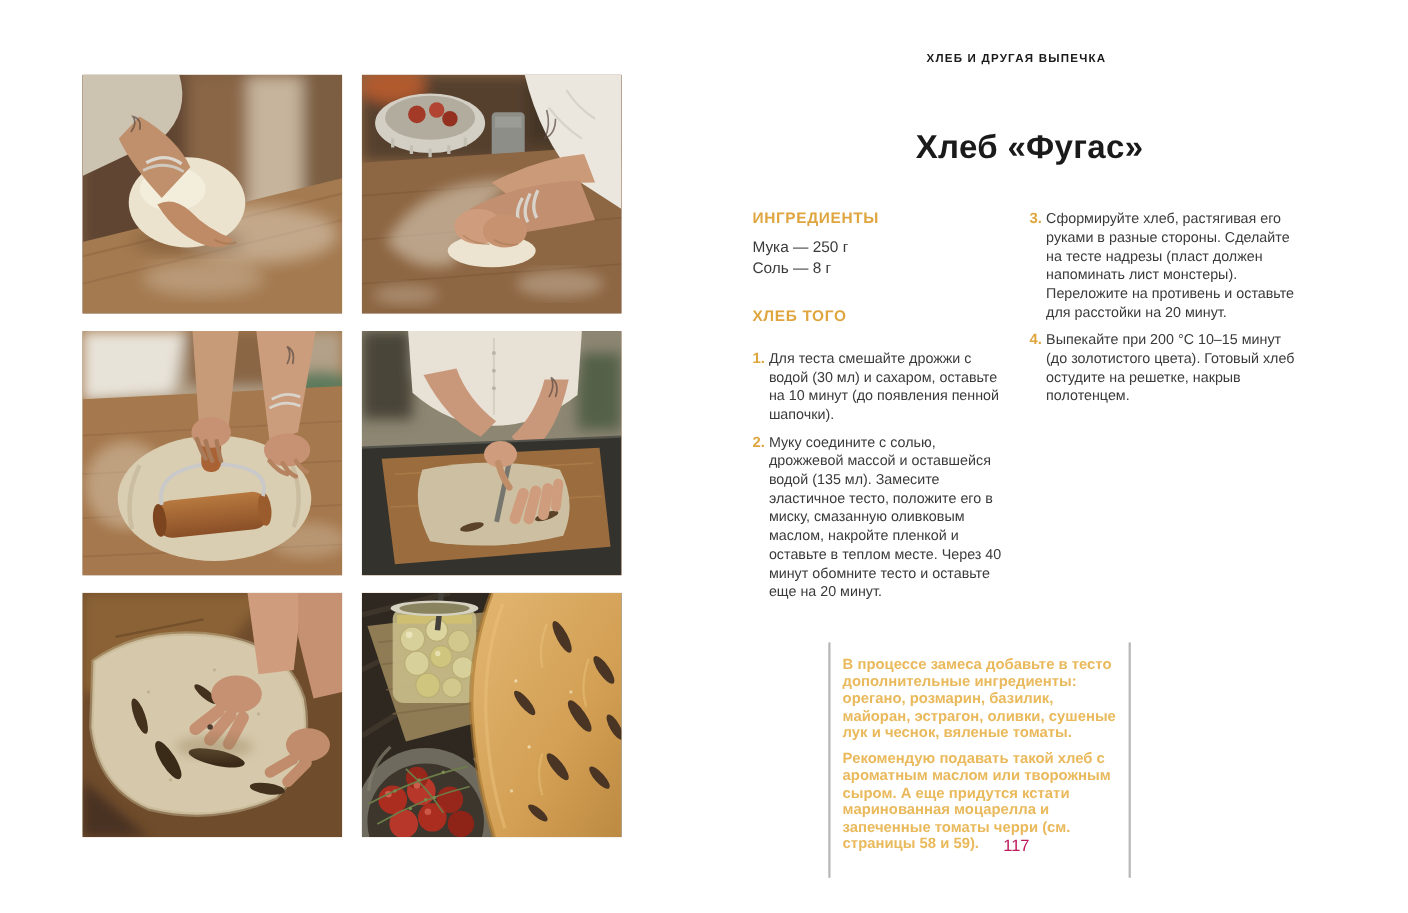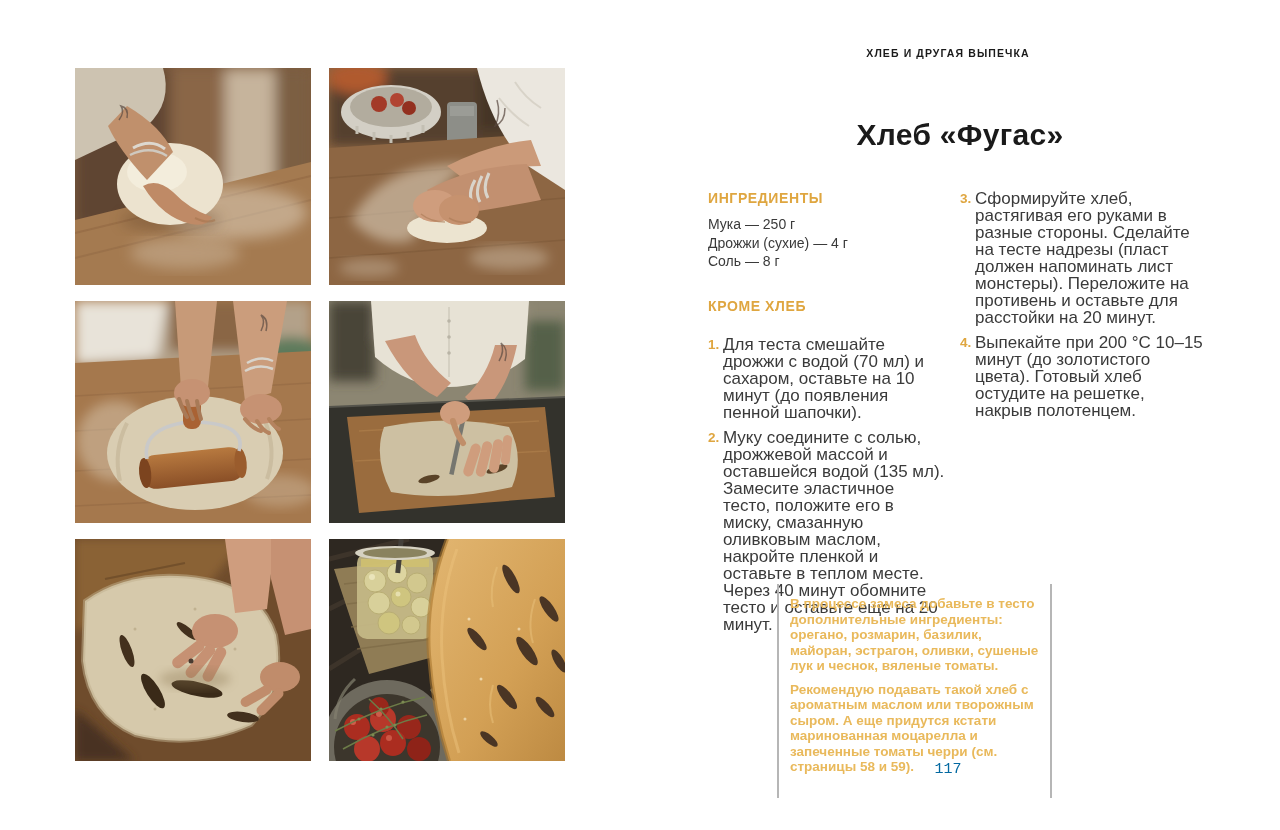--- a/index.html
+++ b/index.html
@@ -20,21 +20,21 @@
   
   .photo-grid{
     position:absolute;left:75px;top:68px;width:490px;height:694px;
     display:grid;grid-template-columns:236px 236px;grid-template-rows:217px 222px 222px;
     column-gap:18px;row-gap:16px;
   }
   .photo{margin:0;overflow:hidden;background:#8a6a4a;}
   .photo svg{display:block;width:100%;height:100%;}
 
   
-  .right-page{position:absolute;left:628px;top:0;width:640px;height:830px;}
+  .right-page{position:absolute;left:604px;top:0;width:640px;height:830px;}
   .running-head{
     position:absolute;top:47px;left:0;width:100%;text-align:center;
     font-size:10.5px;font-weight:700;letter-spacing:1.1px;color:var(--head-black);
   }
   .title{
     position:absolute;top:106px;left:0;width:100%;margin:12px;text-align:center;
     font-size:30px;font-weight:700;letter-spacing:.3px;color:var(--head-black);
   }
   .col{position:absolute;top:190px;}
   .col-a{left:80px;width:237px;}
@@ -44,33 +44,33 @@
     color:var(--accent-gold);
   }
   .extras-head{margin-top:27px;}
   .ing{font-size:14px;line-height:18.5px;color:var(--body-text);}
   .steps-a{margin-top:22px;}
   .step{display:flex;margin-bottom:8px;}
   .step-num{
     flex:none;min-width:15px;padding-right:3px;font-size:13.5px;line-height:17px;
     font-weight:700;color:var(--accent-gold);
   }
-  .step-text{margin:0;font-size:17px;line-height:17px;color:var(--body-text);}
+  .step-text{margin:0;font-size:13px;line-height:17px;color:var(--body-text);}
 
   .tip-box{
     position:absolute;left:149px;top:584px;width:275px;min-height:151px;
     border-left:2px solid var(--rule-gray);border-right:2px solid var(--rule-gray);
     padding:12px 11px 11px 11px;
   }
   .tip{margin:0 0 8px 0;font-size:13.5px;line-height:15.5px;font-weight:700;color:var(--tip-gold);}
   .tip:last-child{margin-bottom:12px;}
 
   .page-num{
     position:absolute;top:761px;left:0;width:100%;text-align:center;
-    font-size:15px;color:#0369a1;font-family:Liberation Mono, monospace;
+    font-size:15px;color:#be185d;
   }
 </style>
 </head>
 <body>
 
 <div class="spread">
 
   <div class="photo-grid">
 
     <figure class="photo">
@@ -360,30 +360,29 @@
 
   <div class="right-page">
 
     <div class="running-head">ХЛЕБ И ДРУГАЯ ВЫПЕЧКА</div>
     <h1 class="title">Хлеб «Фугас»</h1>
 
     <div class="col col-a">
       <h2 class="sec-head">ИНГРЕДИЕНТЫ</h2>
       <div>
         <div class="ing">Мука — 250 г</div>
-        <div class="ing">Дрожжи (сухие) — 4 г</div>
         <div class="ing">Соль — 8 г</div>
       </div>
 
-      <h2 class="sec-head extras-head">КРОМЕ ХЛЕБ</h2>
+      <h2 class="sec-head extras-head">ХЛЕБ ТОГО</h2>
 
       <div class="steps steps-a">
         <div class="step">
           <span class="step-num">1.</span>
-          <p class="step-text">Для теста смешайте дрожжи с водой (70 мл) и сахаром, оставьте на 10 минут (до появления пенной шапочки).</p>
+          <p class="step-text">Для теста смешайте дрожжи с водой (30 мл) и сахаром, оставьте на 10 минут (до появления пенной шапочки).</p>
         </div>
         <div class="step">
           <span class="step-num">2.</span>
           <p class="step-text">Муку соедините с солью, дрожжевой массой и оставшейся водой (135 мл). Замесите эластичное тесто, положите его в миску, смазанную оливковым маслом, накройте пленкой и оставьте в теплом месте. Через 40 минут обомните тесто и оставьте еще на 20 минут.</p>
         </div>
       </div>
     </div>
 
     <div class="col col-b">
       <div class="step">

